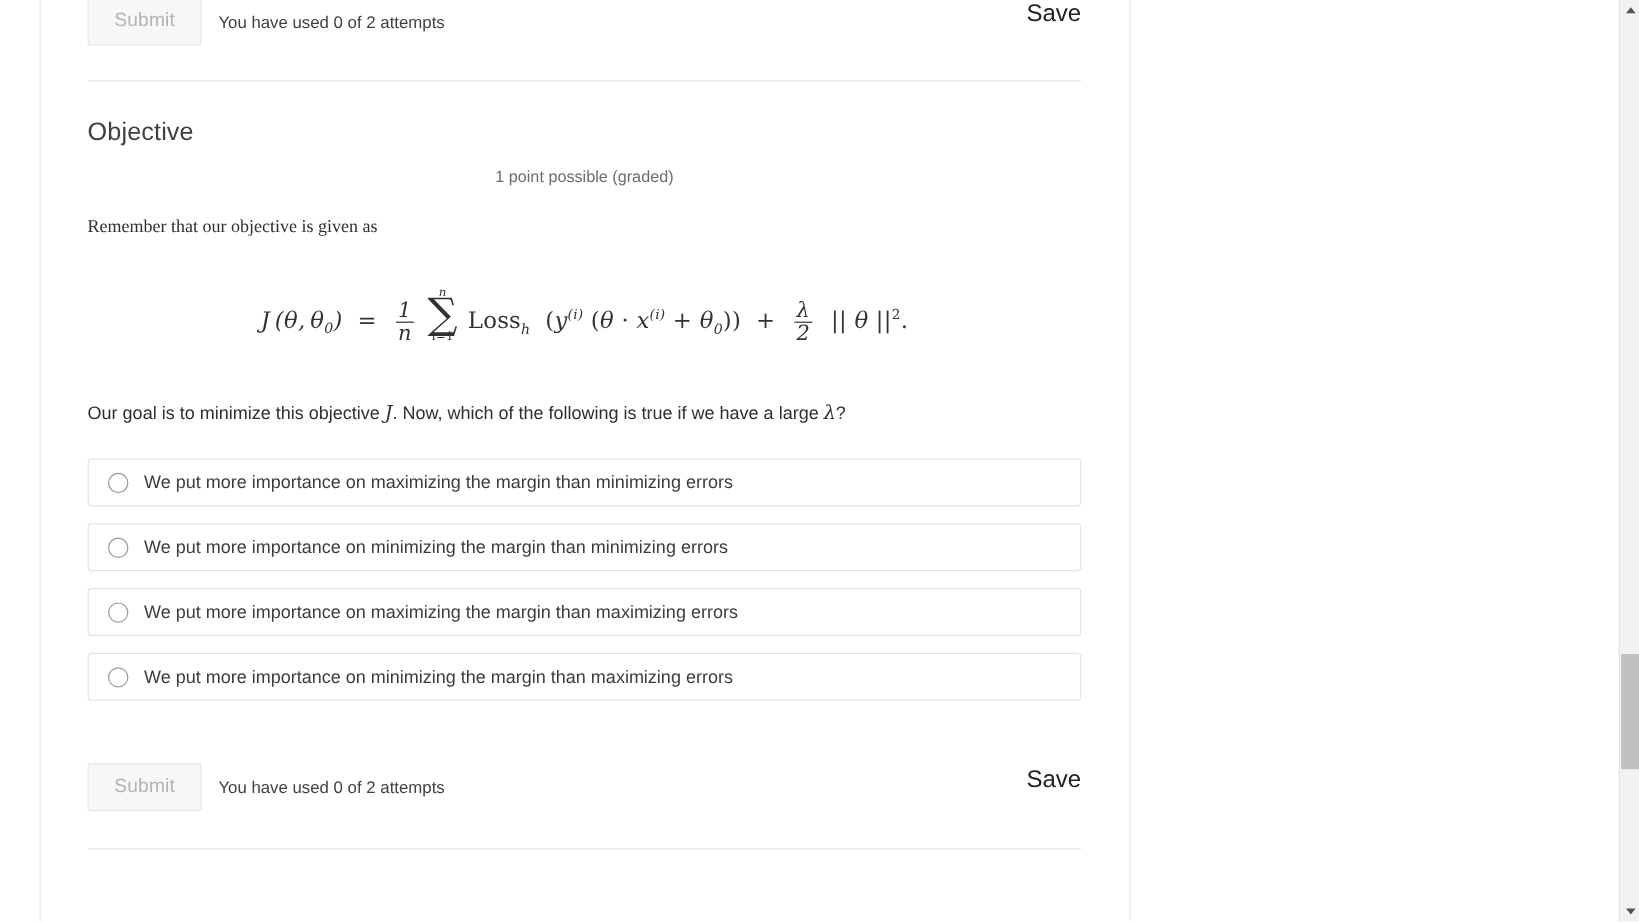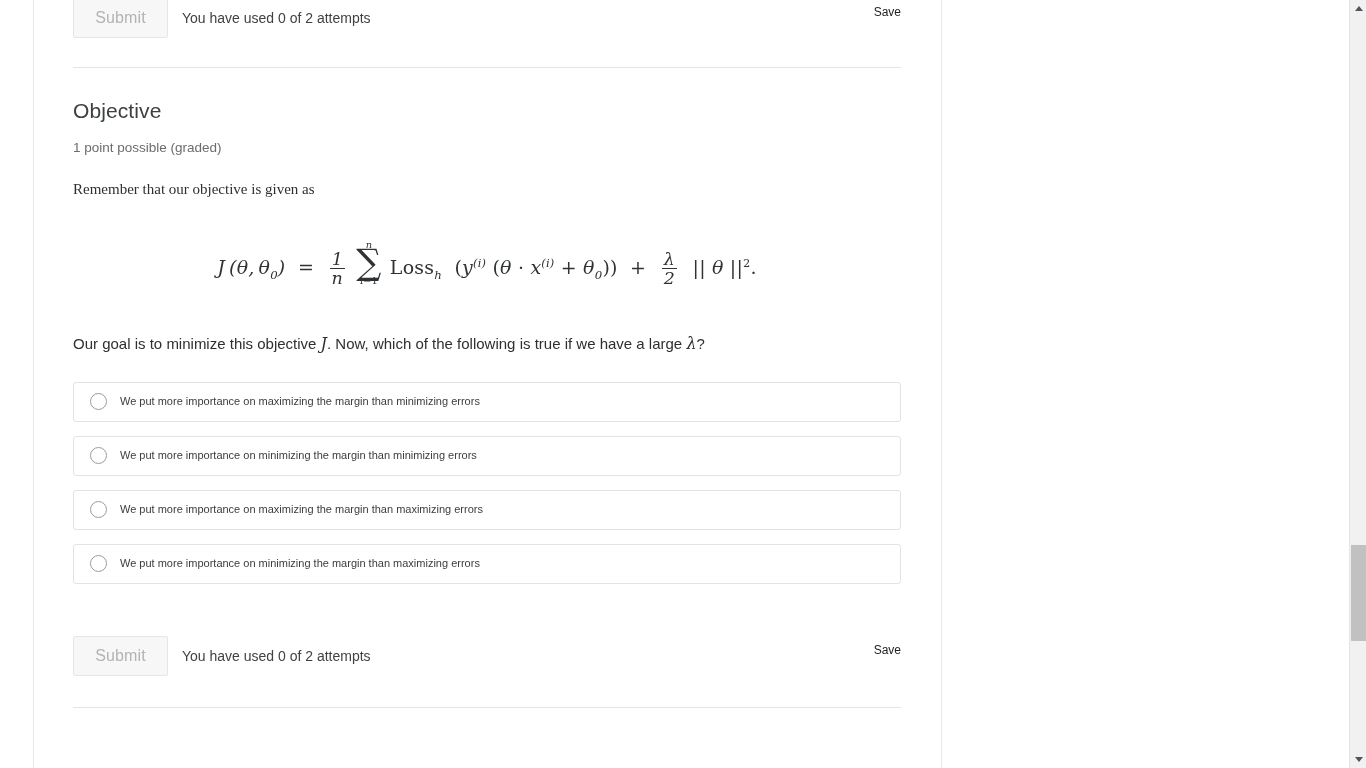--- a/index.html
+++ b/index.html
@@ -85,21 +85,21 @@
     font-size: 14px;
     color: #414141;
     line-height: 1;
     white-space: nowrap;
   }
   .save-link {
     position: absolute;
     right: 0;
     top: 50%;
     transform: translateY(-50%);
-    font-size: 12px;
+    font-size: 20px;
     color: #222222;
     text-decoration: none;
     cursor: pointer;
     font-weight: 400;
   }
 
   
   .rule {
     height: 1px;
     background: #e4e4e6;
@@ -185,21 +185,21 @@
     flex: 0 0 auto;
     width: 17px;
     height: 17px;
     border: 1px solid #9b9b9b;
     border-radius: 50%;
     background: #fff;
     margin-left: 16px;
   }
   .choice-label {
     margin-left: 13px;
-    font-size: 11px;
+    font-size: 15px;
     color: #3a3c3e;
     line-height: 1;
     white-space: nowrap;
   }
 
   
   .scrollbar {
     position: absolute;
     right: 0;
     top: 0;
@@ -253,21 +253,21 @@
       <div class="submit-row" style="margin-top:-4px;">
         <button class="submit-btn">Submit</button>
         <span class="attempts">You have used 0 of 2 attempts</span>
         <a class="save-link" href="#" style="top:16px;">Save</a>
       </div>
 
       <div class="rule" style="margin-top:27px;"></div>
 
       <h2 class="section-title" style="margin-top:32px;">Objective</h2>
 
-      <p class="points" style="margin-top:20px;">1 point possible (graded)</p>
+      <p class="points" style="margin-top:20px;text-align:center;">1 point possible (graded)</p>
 
       <p class="para" style="margin-top:24px;font-family:Liberation Serif, serif;">Remember that our objective is given as</p>
 
       <div class="math-block" style="margin-top:40px;">
         <span class="mi">J</span><span class="mi"> (θ, θ<sub class="tiny">0</sub>)</span>
         <span class="mup">&nbsp;=&nbsp;</span>
         <span class="frac"><span class="num mi">1</span><span class="den mi">n</span></span>
         <span class="sum-wrap"><span class="sup">n</span><span class="sig">∑</span><span class="sub">i=1</span></span>
         <span class="mup">Loss</span><sub class="tiny">h</sub>
         <span class="mup">&nbsp;(</span><span class="mi">y</span><sup class="tiny">(i)</sup><span class="mup">&nbsp;(</span><span class="mi">θ</span>&nbsp;·&nbsp;<span class="mi">x</span><sup class="tiny">(i)</sup><span class="mup">&nbsp;+&nbsp;</span><span class="mi">θ</span><sub class="tiny">0</sub><span class="mup">))</span>

